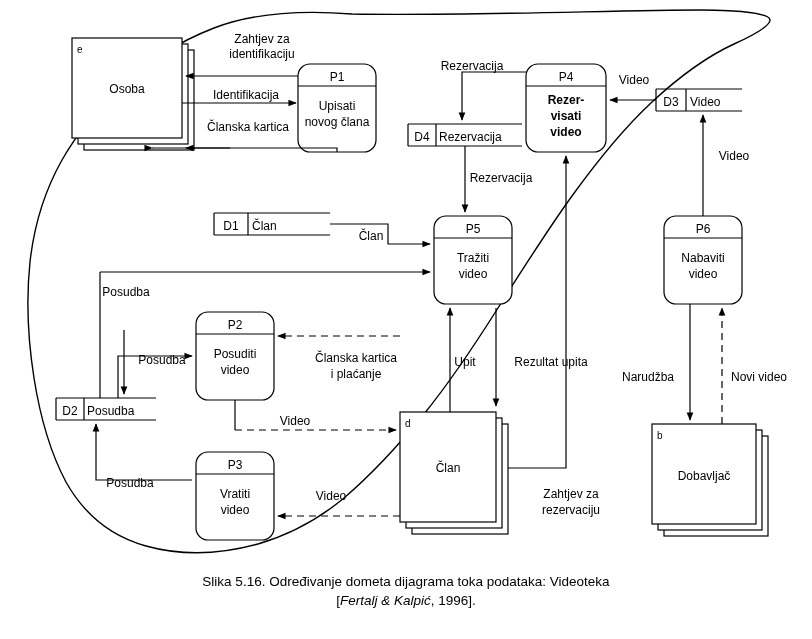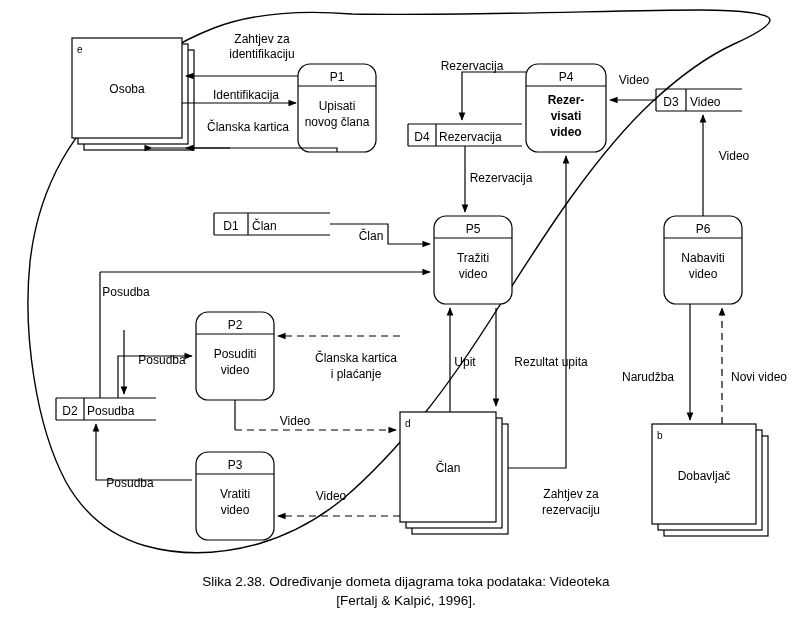--- a/index.html
+++ b/index.html
@@ -28,21 +28,21 @@
   .caption {
     position: absolute;
     left: 0;
     top: 572px;
     width: 812px;
     text-align: center;
     font-size: 13.5px;
     line-height: 19px;
     color: #000;
   }
-  .caption .it { }
+  .caption .it { font-style: italic; }
   text {
     font-family: "Liberation Sans", sans-serif;
     fill: #000;
   }
   .lbl { font-size: 12px; }
   .proc-id { font-size: 12px; }
   .store-id { font-size: 12px; }
   .ent-id { font-size: 10px; }
   .bold { font-weight: bold; }
   .ln { stroke: #000; fill: none; }
@@ -261,17 +261,17 @@
     <text class="lbl" x="551" y="366" text-anchor="middle">Rezultat upita</text>
 
     <text class="lbl" x="571" y="498" text-anchor="middle">Zahtjev za</text>
     <text class="lbl" x="571" y="514" text-anchor="middle">rezervaciju</text>
 
     <text class="lbl" x="648" y="381" text-anchor="middle">Narudžba</text>
     <text class="lbl" x="759" y="381" text-anchor="middle">Novi video</text>
   </svg>
 
   <div class="caption">
-    <div>Slika 2.38. Određivanje dometa dijagrama toka podataka: Videoteka</div>
+    <div>Slika 5.16. Određivanje dometa dijagrama toka podataka: Videoteka</div>
     <div><span>[</span><span class="it">Fertalj &amp; Kalpić</span><span>, 1996].</span></div>
   </div>
 
 </div>
 
 </body></html>

